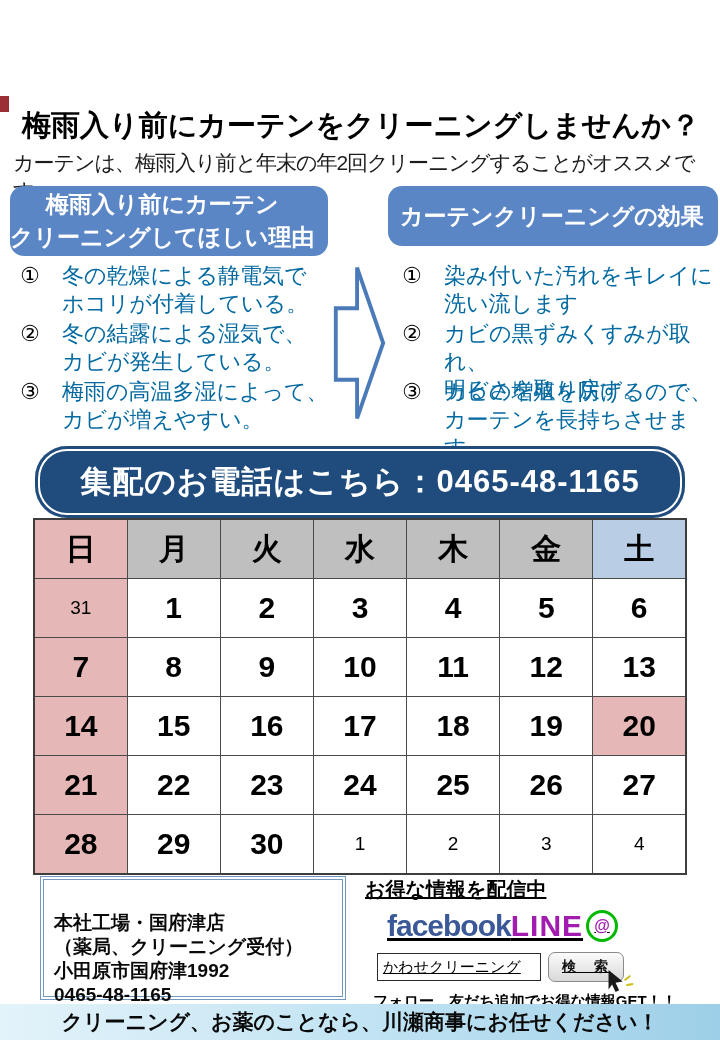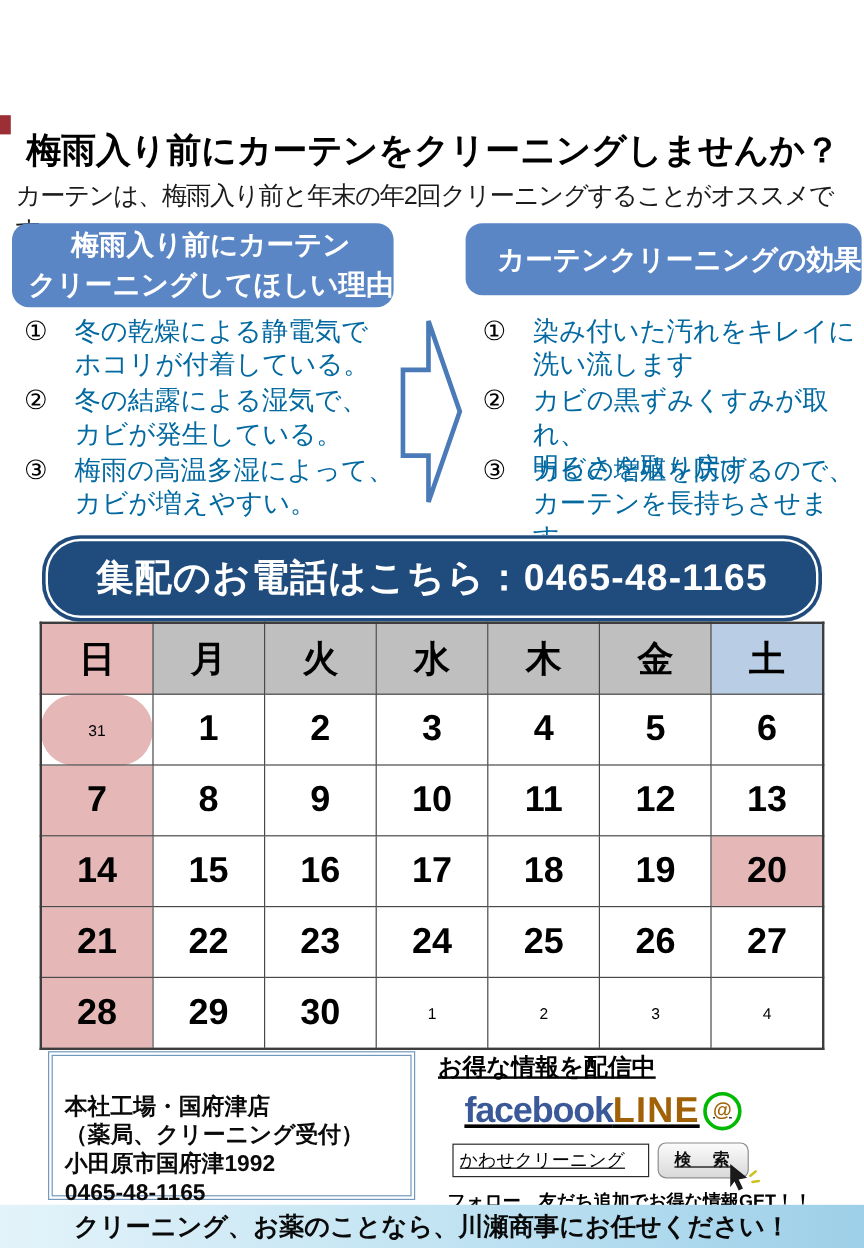--- a/index.html
+++ b/index.html
@@ -18,21 +18,21 @@
   .logo-name{font-size:28px;font-weight:bold;letter-spacing:11px;color:#1a6db5;}
 
   .red-chip{position:absolute;left:0;top:96px;width:9px;height:16px;background:#9c2f35;}
 
   
   .heading{position:absolute;left:22px;top:106px;font-size:29px;font-weight:bold;color:#000;}
   .subheading{position:absolute;left:13px;top:149px;font-size:21px;letter-spacing:-1px;color:#1c1c1c;}
 
   
   .blue-box{position:absolute;background:#5b86c5;border-radius:14px;color:#fff;font-weight:bold;
-    display:flex;align-items:center;justify-content:flex-end;text-align:center;}
+    display:flex;align-items:center;justify-content:flex-start;text-align:center;}
   .reason-box{left:10px;top:186px;width:318px;height:70px;font-size:23px;line-height:1.42;}
   .effect-box{left:388px;top:186px;width:318px;height:60px;font-size:23px;padding-left:12px;}
   .pre{white-space:pre-line;}
 
   
   .list-item{position:absolute;display:flex;width:318px;}
   .num{width:42px;flex:0 0 42px;font-size:22px;padding-left:6px;line-height:28px;}
   .item-text{font-size:22px;line-height:28px;white-space:pre-line;color:#0369a1;}
   .l1{left:14px;top:262px;} .l2{left:14px;top:320px;} .l3{left:14px;top:378px;}
   .r1{left:396px;top:262px;} .r2{left:396px;top:320px;} .r3{left:396px;top:378px;}
@@ -47,33 +47,33 @@
 
   
   .calendar{position:absolute;left:33px;top:518px;}
   .calendar table{border-collapse:collapse;table-layout:fixed;width:654px;border:2px solid #3d3d3d;}
   .calendar th,.calendar td{border:1.5px solid #4a4a4a;height:58px;text-align:center;vertical-align:middle;padding:0;}
   .calendar th{font-size:30px;font-weight:bold;background:#bfbfbf;}
   .calendar th.h-sun{background:#e5b8b7;}
   .calendar th.h-sat{background:#b9cde5;}
   .calendar td{font-size:30px;font-weight:bold;background:#fff;}
   .calendar td.hl{background:#e5b8b7;}
-  .calendar td.small{font-size:13px;font-weight:400;border-radius:28px;}
+  .calendar td.small{font-size:19px;font-weight:400;}
 
   
   .info-box{position:absolute;left:40px;top:876px;width:306px;height:124px;box-sizing:border-box;
     border:4px double #7398bd;padding:7px 10px;font-size:19px;font-weight:bold;line-height:1.26;
     white-space:pre-line;color:#0a0a0a;}
 
   
   .social{position:absolute;left:365px;top:876px;width:348px;text-decoration:underline;}
   .social-heading{font-size:20px;font-weight:bold;}
   .logos-row{display:flex;align-items:center;margin:6px 0 0 22px;}
   .fb{font-size:30px;font-weight:bold;color:#3b5998;letter-spacing:-1px;}
-  .line-wrap{display:flex;align-items:center;color:#a16207;font-weight:bold;}
+  .line-wrap{display:flex;align-items:center;color:#a21caf;font-weight:bold;}
   .line-text{font-size:30px;letter-spacing:1px;}
   .line-at{margin-left:3px;width:26px;height:26px;border:3px solid #00b900;border-radius:50%;
     display:flex;align-items:center;justify-content:center;font-size:16px;}
   .search-row{position:relative;display:flex;align-items:center;margin:9px 0 0 12px;}
   .search-input{width:152px;height:26px;border:1.5px solid #2b2b2b;border-radius:0;font-size:15px;
     padding:0 5px;font-family:inherit;box-sizing:content-box;}
   .search-btn{margin-left:7px;width:76px;height:30px;border:1.5px solid #8a8a8a;border-radius:7px;
     background:linear-gradient(#fbfbfb,#d9d9d9);font-size:14px;font-weight:bold;letter-spacing:2px;
     display:flex;align-items:center;justify-content:center;font-family:inherit;color:#111;}
   .cursor{position:absolute;left:228px;top:16px;}

